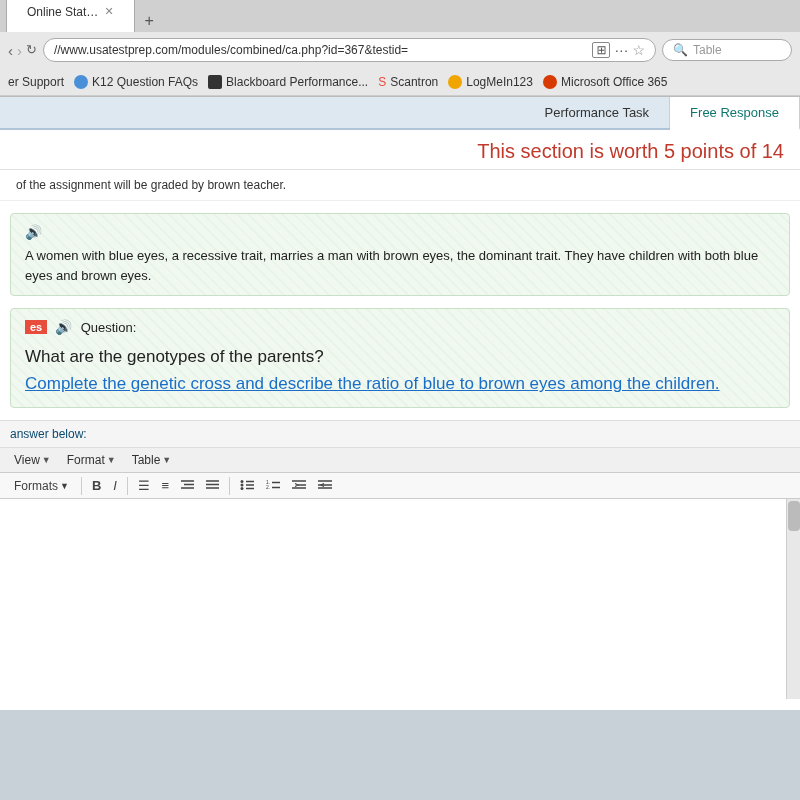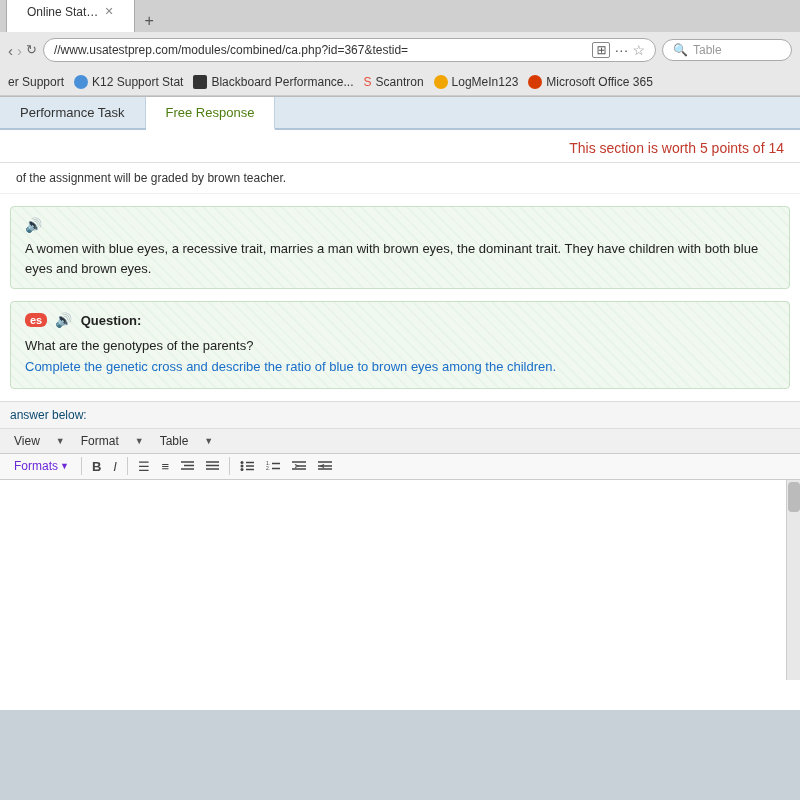--- a/index.html
+++ b/index.html
@@ -145,50 +145,51 @@
     .bm-k12 { background: #4a90d9; border-radius: 50%; }
     .bm-blackboard { background: #333; }
     .bm-logmein { background: #f0a500; border-radius: 50%; }
     .bm-ms365 { background: #d83b01; border-radius: 50%; }
 
     
     .page-tabs {
       display: flex;
       background: #dde8f0;
       border-bottom: 2px solid #b0c4d8;
+      justify-content: flex-end;
     }
 
     .page-tab {
       padding: 8px 20px;
       font-size: 13px;
       font-weight: 500;
       cursor: pointer;
       color: #333;
       border-right: 1px solid #c0d0e0;
     }
 
     .page-tab.active {
       background: #fff;
       border-bottom: 2px solid #fff;
       margin-bottom: -2px;
-      color: #4d7c0f;
+      color: #0f766e;
     }
 
     
     .main-content {
       background: #fff;
       min-height: 580px;
       position: relative;
     }
 
     .section-header {
       text-align: right;
       padding: 10px 16px 6px;
       color: #c0392b;
-      font-size: 14px;
+      font-size: 20px;
       font-weight: 500;
       border-bottom: 1px solid #e0e0e0;
     }
 
     .graded-notice {
       padding: 8px 16px;
       font-size: 12px;
       color: #333;
       border-bottom: 1px solid #eee;
     }
@@ -228,31 +229,31 @@
       gap: 8px;
       margin-bottom: 8px;
     }
 
     .es-badge {
       background: #e74c3c;
       color: #fff;
       font-size: 11px;
       font-weight: bold;
       padding: 1px 5px;
-      border-radius: 6px;
+      border-radius: 0;
     }
 
     .question-label {
       font-size: 13px;
-      font-weight: bold;
+      font-weight: normal;
       color: #222;
     }
 
     .question-text {
-      font-size: 13px;
+      font-size: 17px;
       color: #222;
       line-height: 1.6;
     }
 
     
     .answer-label {
       padding: 6px 10px;
       font-size: 12px;
       color: #0c4a6e;
       background: #f5f5f5;
@@ -270,41 +271,41 @@
       gap: 4px;
     }
 
     .toolbar-btn {
       font-size: 12px;
       color: #333;
       padding: 2px 6px;
       cursor: pointer;
       display: flex;
       align-items: center;
-      gap: 16px;
+      gap: 2px;
       border-radius: 2px;
     }
 
     .toolbar-chevron {
       font-size: 9px;
       color: #555;
     }
 
     .editor-toolbar-bottom {
       display: flex;
       align-items: center;
       background: #f8f8f8;
       border-bottom: 1px solid #ccc;
       padding: 3px 8px;
       gap: 4px;
     }
 
     .format-btn {
       font-size: 12px;
-      color: #6d28d9;
+      color: #404040;
       padding: 2px 6px;
       cursor: pointer;
       display: flex;
       align-items: center;
       gap: 2px;
       border-radius: 2px;
     }
 
     .toolbar-separator {
       width: 1px;
@@ -393,21 +394,21 @@
       <span style="color:#999;font-size:12px;">Table</span>
     </div>
   </div>
 
   <div class="bookmarks-bar">
     <div class="bookmark-item">
       <span>er Support</span>
     </div>
     <div class="bookmark-item">
       <span class="bookmark-icon bm-k12"></span>
-      <span>K12 Support Stat</span>
+      <span>K12 Question FAQs</span>
     </div>
     <div class="bookmark-item">
       <span class="bookmark-icon bm-blackboard"></span>
       <span>Blackboard Performance...</span>
     </div>
     <div class="bookmark-item">
       <span style="font-size:12px;color:#e74c3c;">S</span>
       <span>Scantron</span>
     </div>
     <div class="bookmark-item">
@@ -449,21 +450,21 @@
 
   <div class="question-section watermark-bg">
     <div class="question-header">
       <span class="es-badge">es</span>
       <span style="font-size:14px;color:#555;">🔊</span>
       <span class="question-label">Question:</span>
     </div>
     <div class="question-text">
       <div>What are the genotypes of the parents?</div>
       <div>
-        <span style="color:#1a6ec8;">Complete the genetic cross and describe the ratio of blue to brown eyes among the children.</span>
+        <span style="color:#1a6ec8;text-decoration:underline;">Complete the genetic cross and describe the ratio of blue to brown eyes among the children.</span>
       </div>
     </div>
   </div>
 
   <div class="answer-label">
     <span>answer below:</span>
   </div>
 
   <div class="editor-toolbar-top">
     <div class="toolbar-btn">

